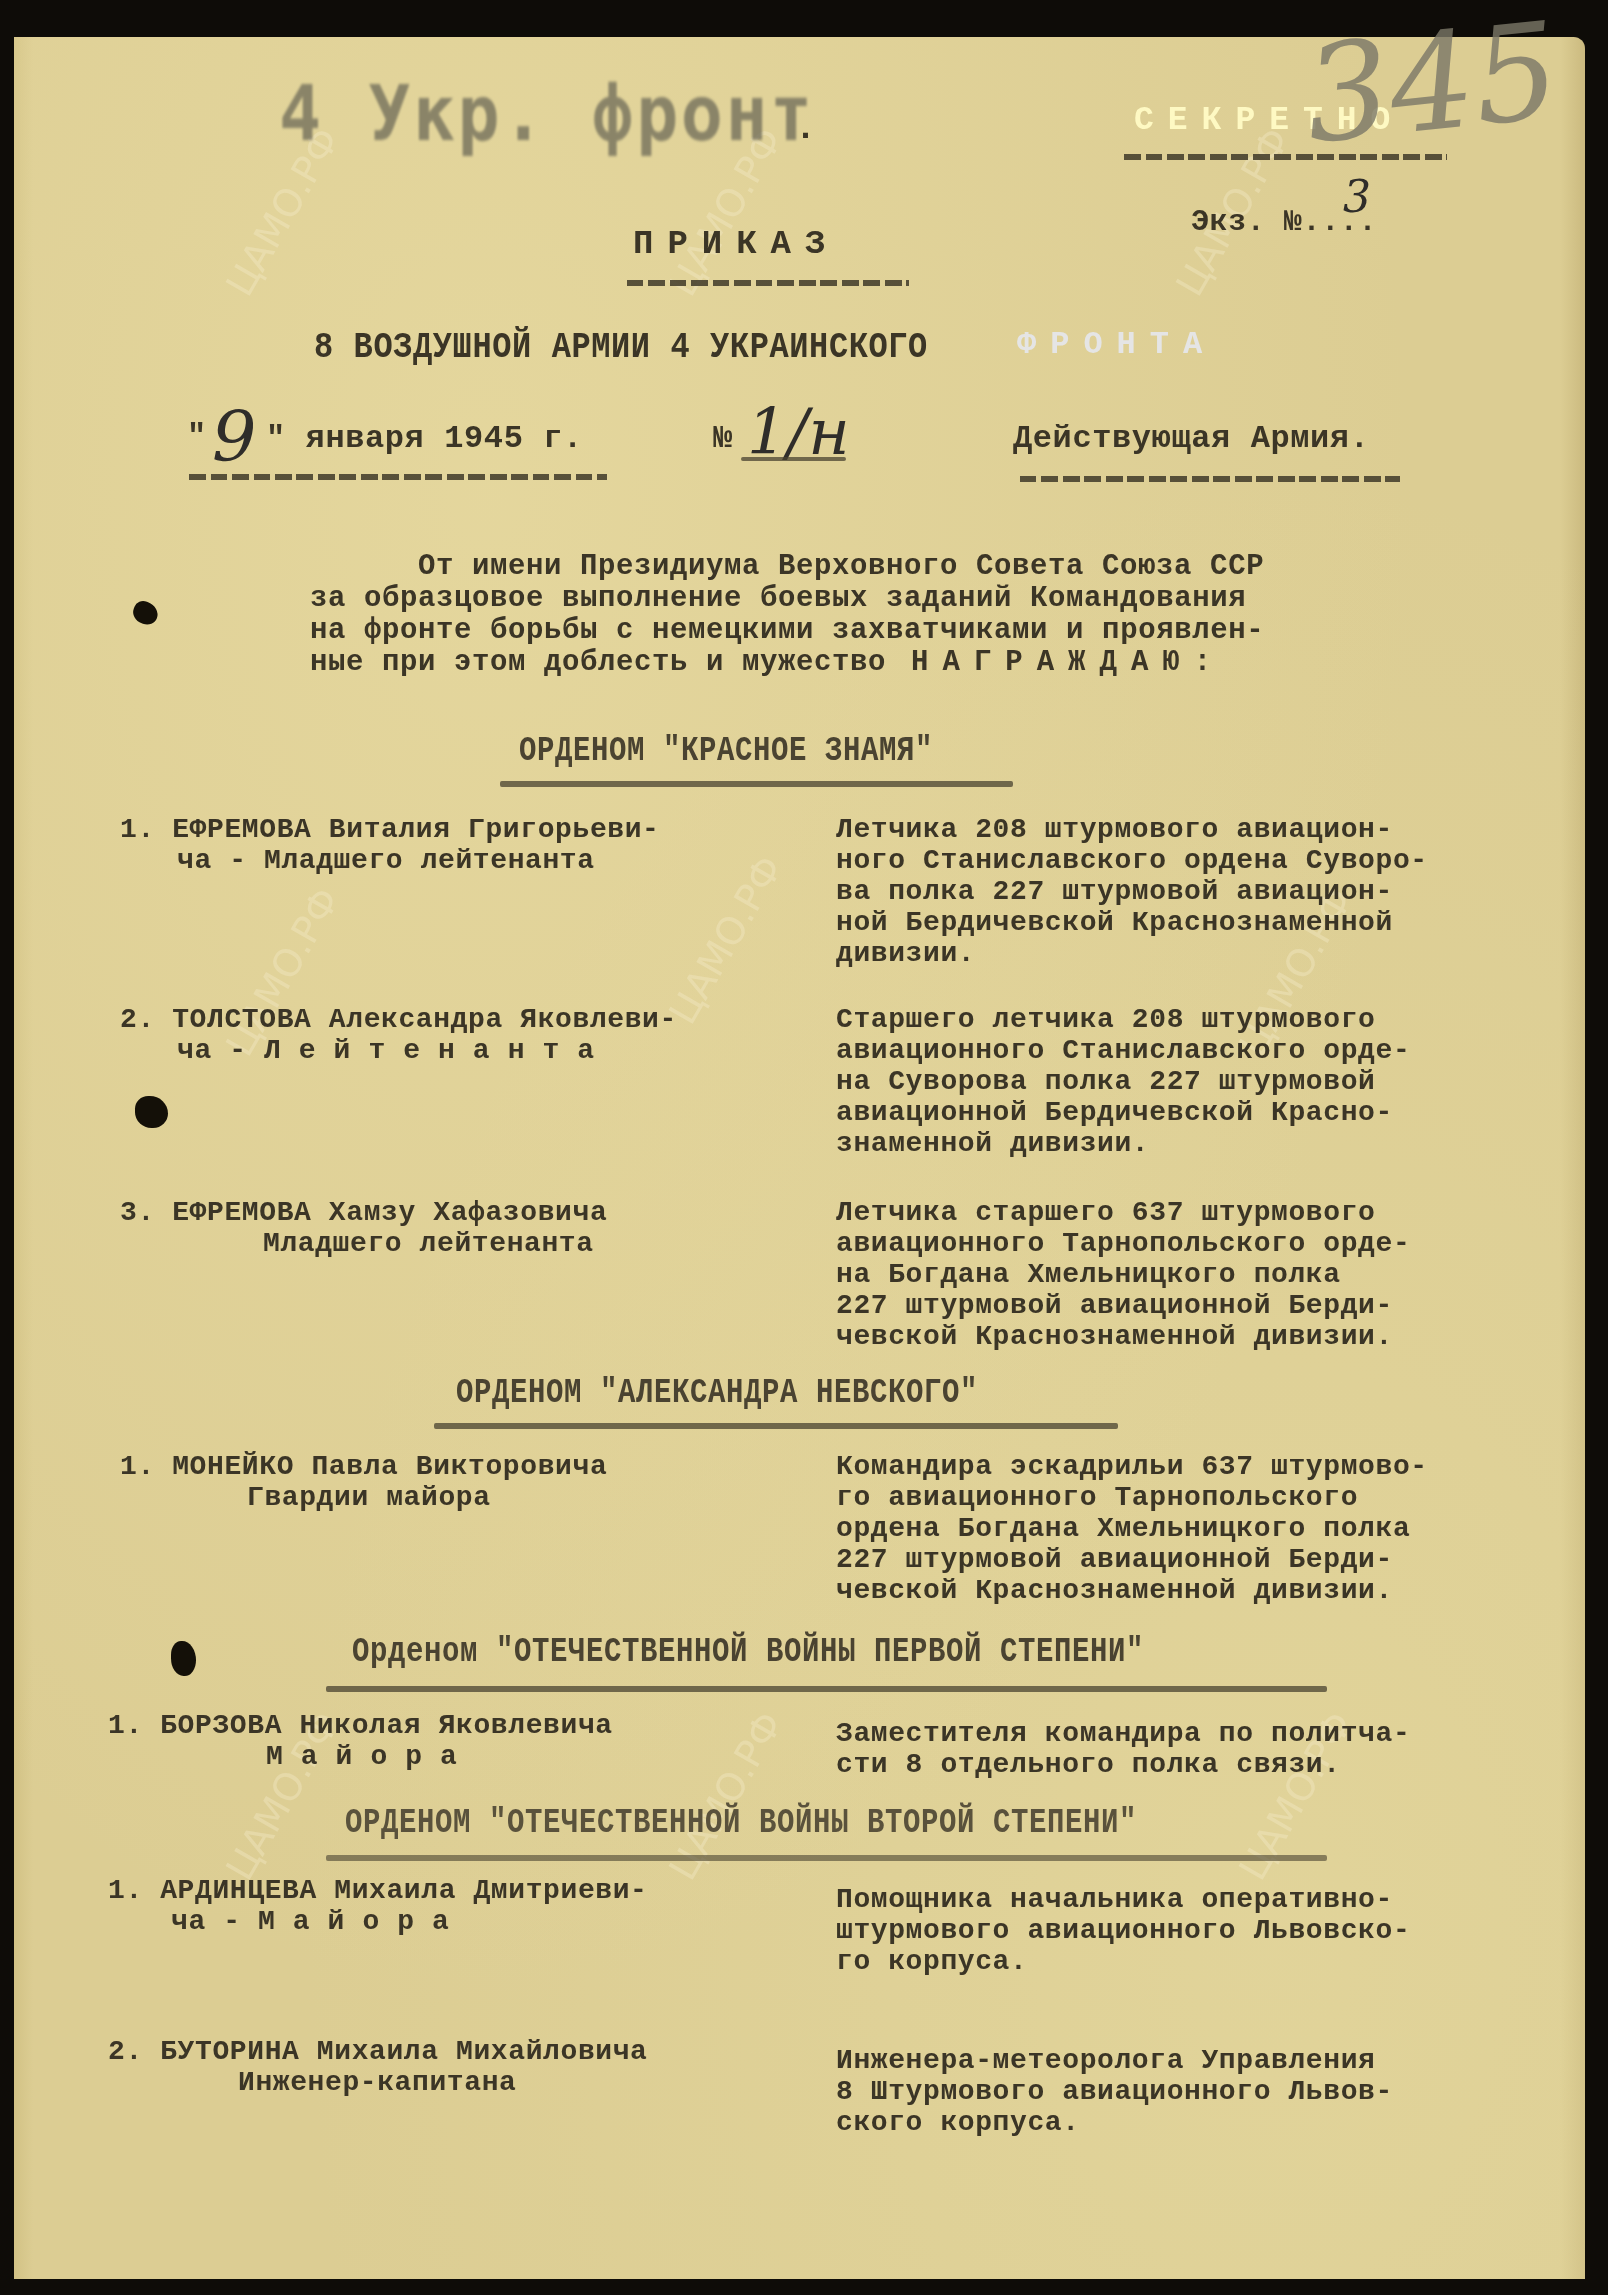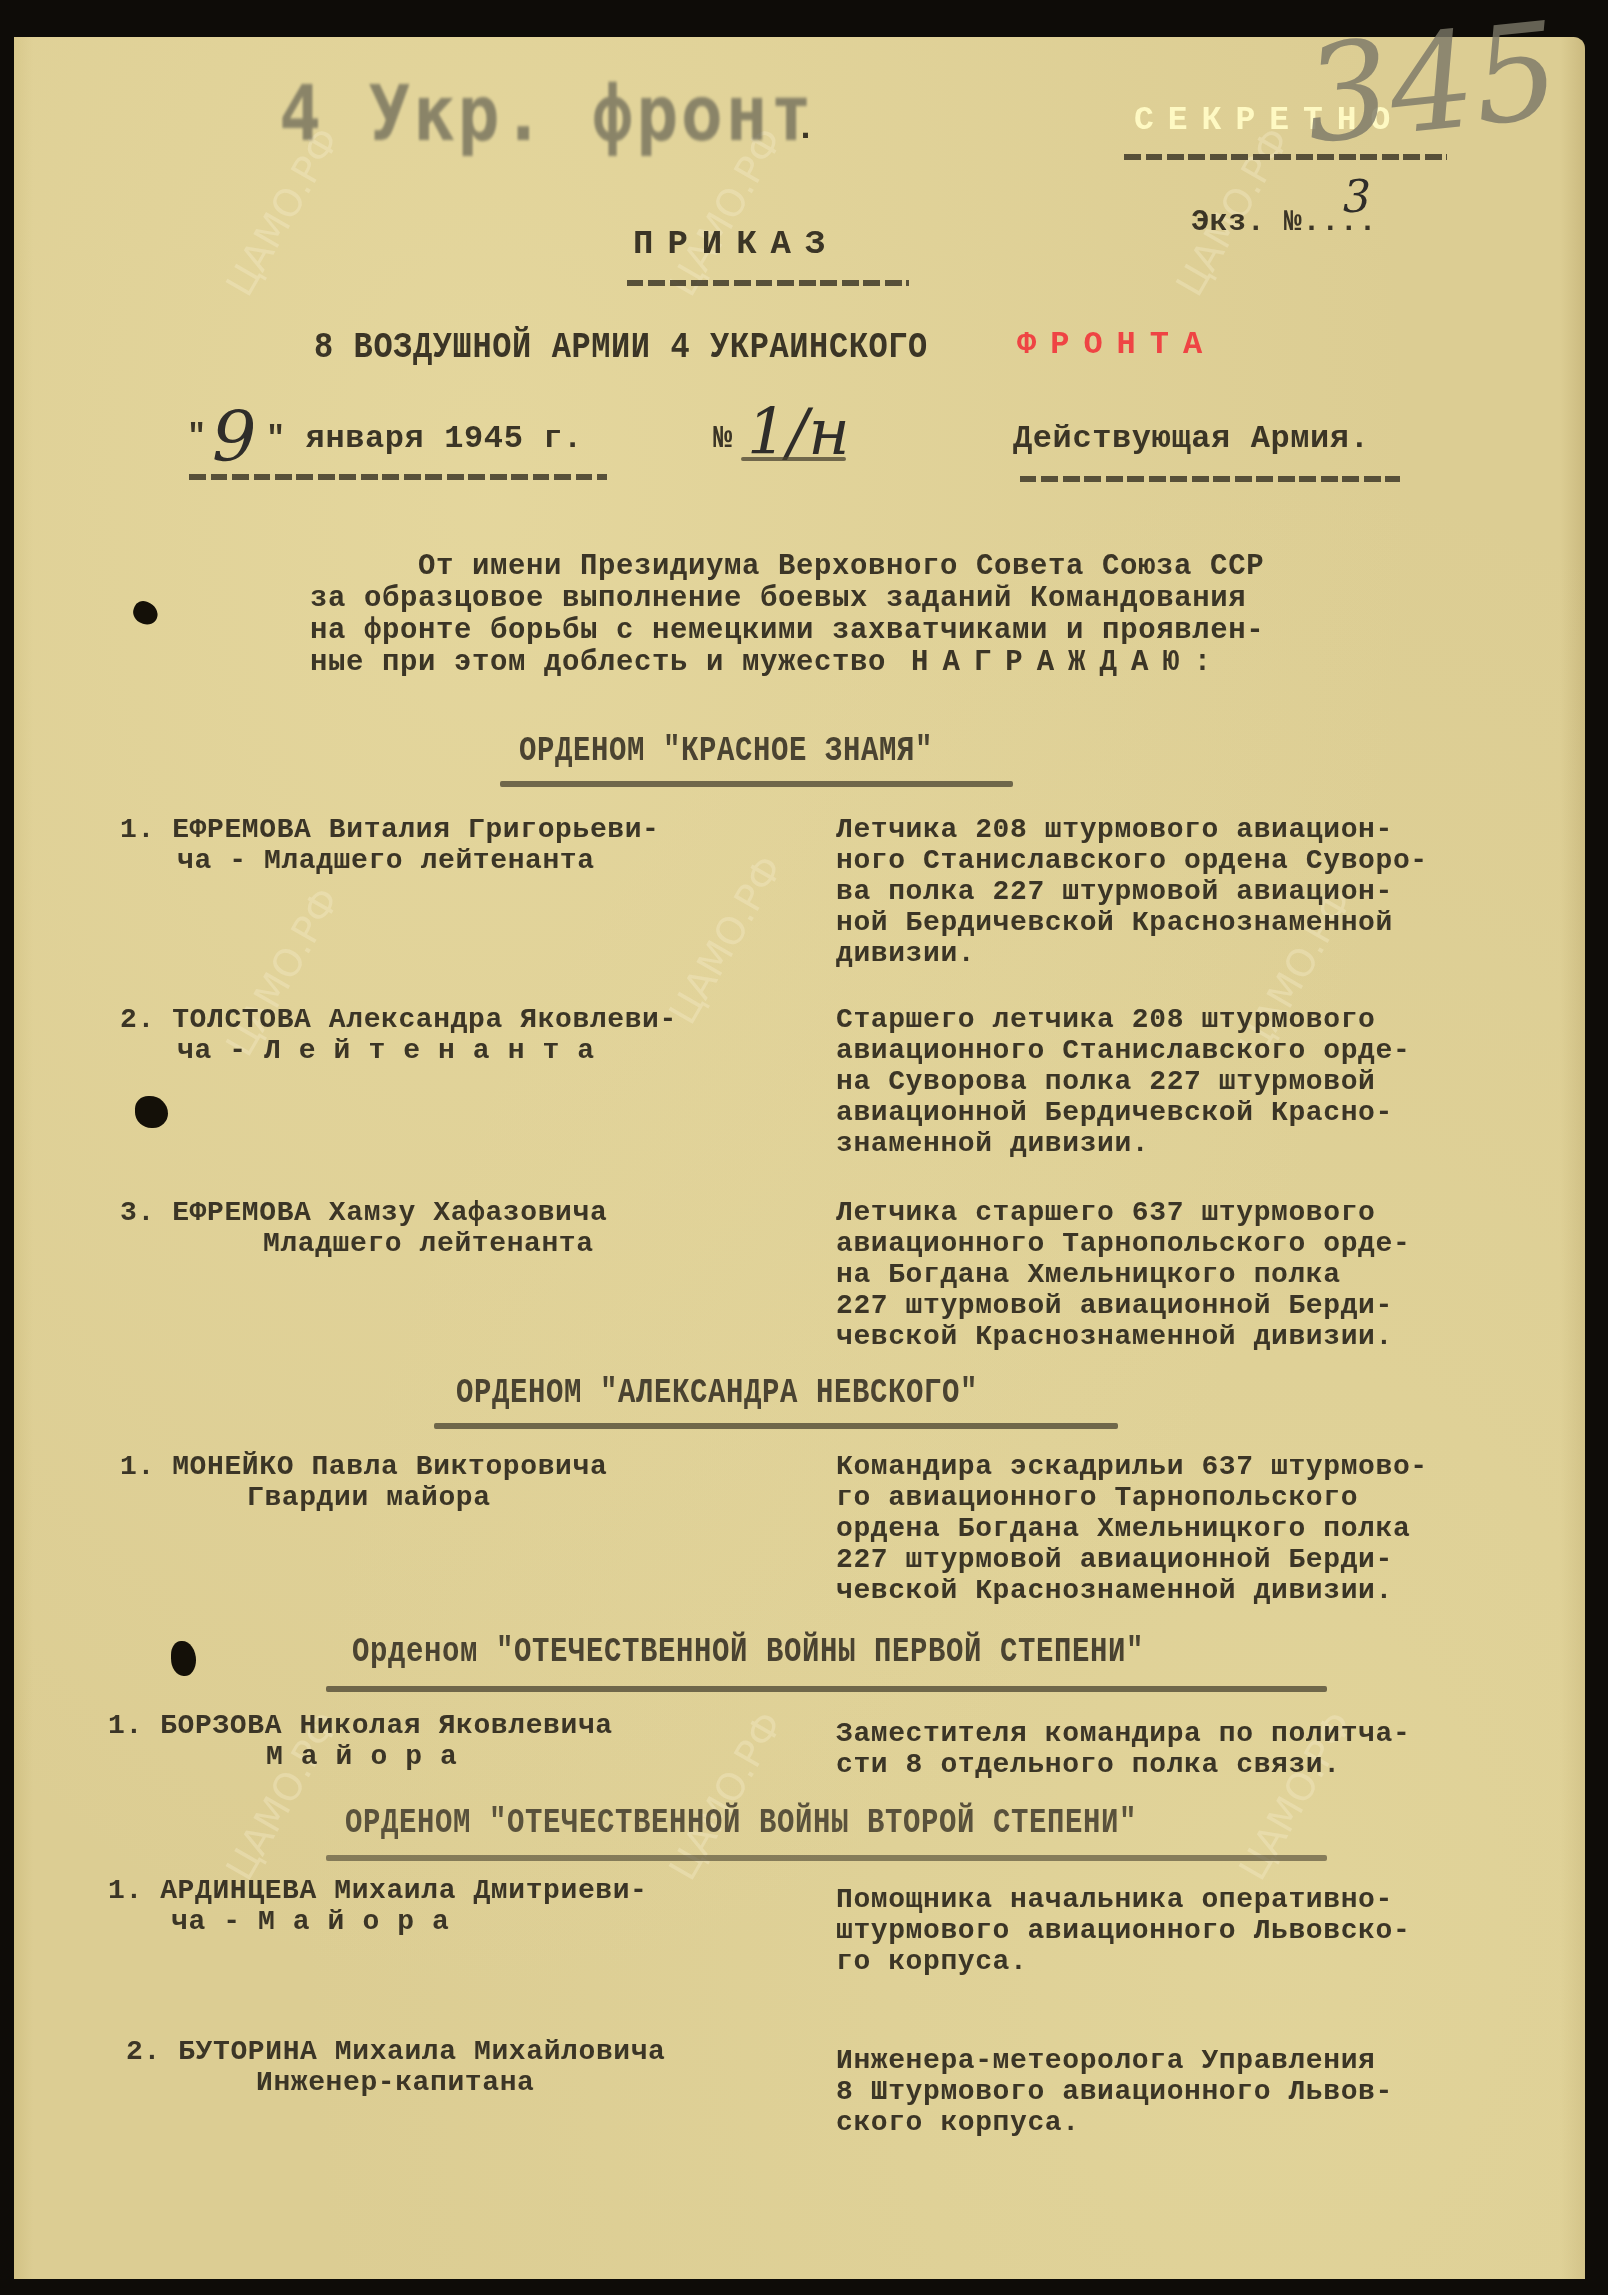--- a/index.html
+++ b/index.html
@@ -11,21 +11,21 @@
     position: absolute; left: 14px; top: 37px; width: 1571px; height: 2242px;
     background: #dccd93;
     background-image:
       radial-gradient(ellipse at 30% 20%, rgba(235,222,165,0.55), rgba(0,0,0,0) 60%),
       radial-gradient(ellipse at 80% 85%, rgba(230,218,160,0.5), rgba(0,0,0,0) 55%),
       linear-gradient(90deg, rgba(180,160,90,0.25) 0px, rgba(0,0,0,0) 19px, rgba(0,0,0,0) 1546px, rgba(170,150,90,0.35) 1571px);
     border-top-right-radius: 11.4px;
   }
   .abs { position: absolute; }
   .tw { color: #3b3526; font-size: 29px; letter-spacing: 0.6px; white-space: pre; line-height: 32px; font-weight: bold; }
-  .tw-light { color: #ef4444; }
+  .tw-light { color: #e5e5e5; }
   .spaced { letter-spacing: 14px; }
   .dashes { position: absolute; height: 6.3px;
     background-image: repeating-linear-gradient(90deg, #3f3928 0 16.5px, rgba(0,0,0,0) 16.5px 21.5px); opacity: 0.85; }
   .uline { position: absolute; height: 5.7px; background: #4a4330; opacity: 0.75; border-radius: 1.9px; }
   .stamp { color: #6d6a58; font-size: 70px; font-weight: bold; letter-spacing: 2.5px; opacity: 0.75; filter: blur(1.3px); white-space: pre; font-family: "DejaVu Sans Mono", monospace; transform: scaleY(1.1); }
   .hand { color: #2f2d2a; font-family: "DejaVu Serif", serif; font-style: italic; white-space: pre; }
   .hand-pencil { color: #7b7868; font-family: "DejaVu Serif", serif; font-style: italic; opacity: 0.8; white-space: pre; }
   .section-title { font-size: 29px; color: #4a4331; font-weight: bold; white-space: pre; letter-spacing: 0.6px; font-family: "Liberation Mono", monospace; transform: scaleY(1.2); transform-origin: left bottom; }
   .entry-left, .entry-right { position: absolute; }
   .entry-left .line, .entry-right .line { display: block; font-size: 28px; line-height: 31px; color: #3b3526; font-weight: bold; white-space: pre; letter-spacing: 0.6px; }
@@ -159,21 +159,21 @@
 <div class="entry-left" style="left:108px; top:1875px;">
   <span class="line"><span class="num">1.</span> <span>АРДИНЦЕВА Михаила Дмитриеви-</span></span>
   <span class="line" style="padding-left:63px;">ча - М а й о р а</span>
 </div>
 <div class="entry-right" style="left:836px; top:1884px;">
   <span class="line">Помощника начальника оперативно-</span>
   <span class="line">штурмового авиационного Львовско-</span>
   <span class="line">го корпуса.</span>
 </div>
 
-<div class="entry-left" style="left:108px; top:2036px;margin-left:18px;">
+<div class="entry-left" style="left:108px; top:2036px;">
   <span class="line"><span class="num">2.</span> <span>БУТОРИНА Михаила Михайловича</span></span>
   <span class="line" style="padding-left:130px;">Инженер-капитана</span>
 </div>
 <div class="entry-right" style="left:836px; top:2045px;">
   <span class="line">Инженера-метеоролога Управления</span>
   <span class="line">8 Штурмового авиационного Львов-</span>
   <span class="line">ского корпуса.</span>
 </div>
 
 

